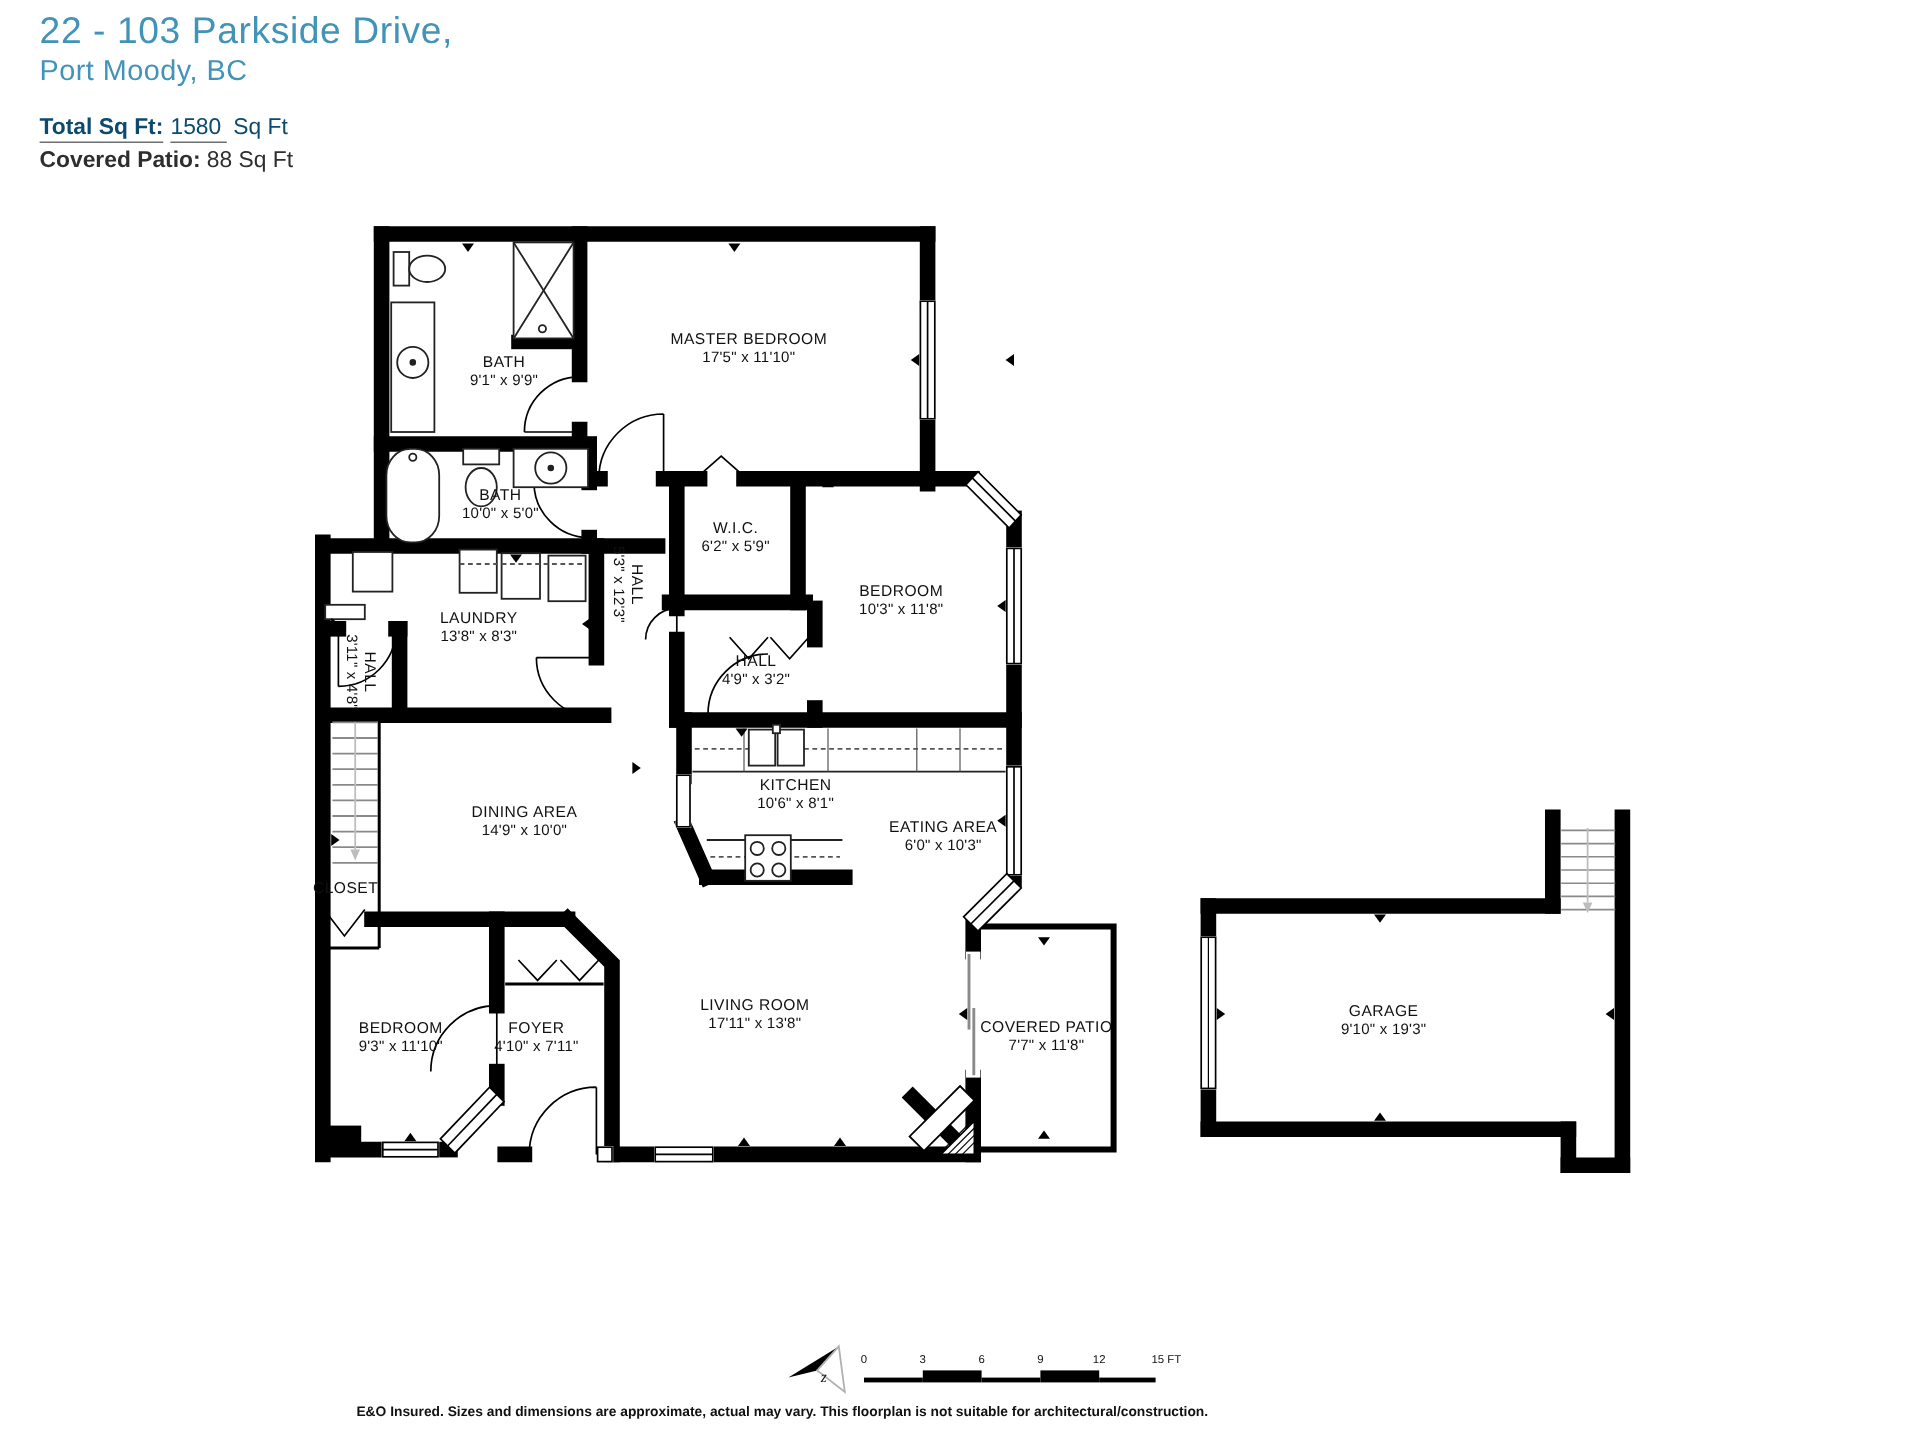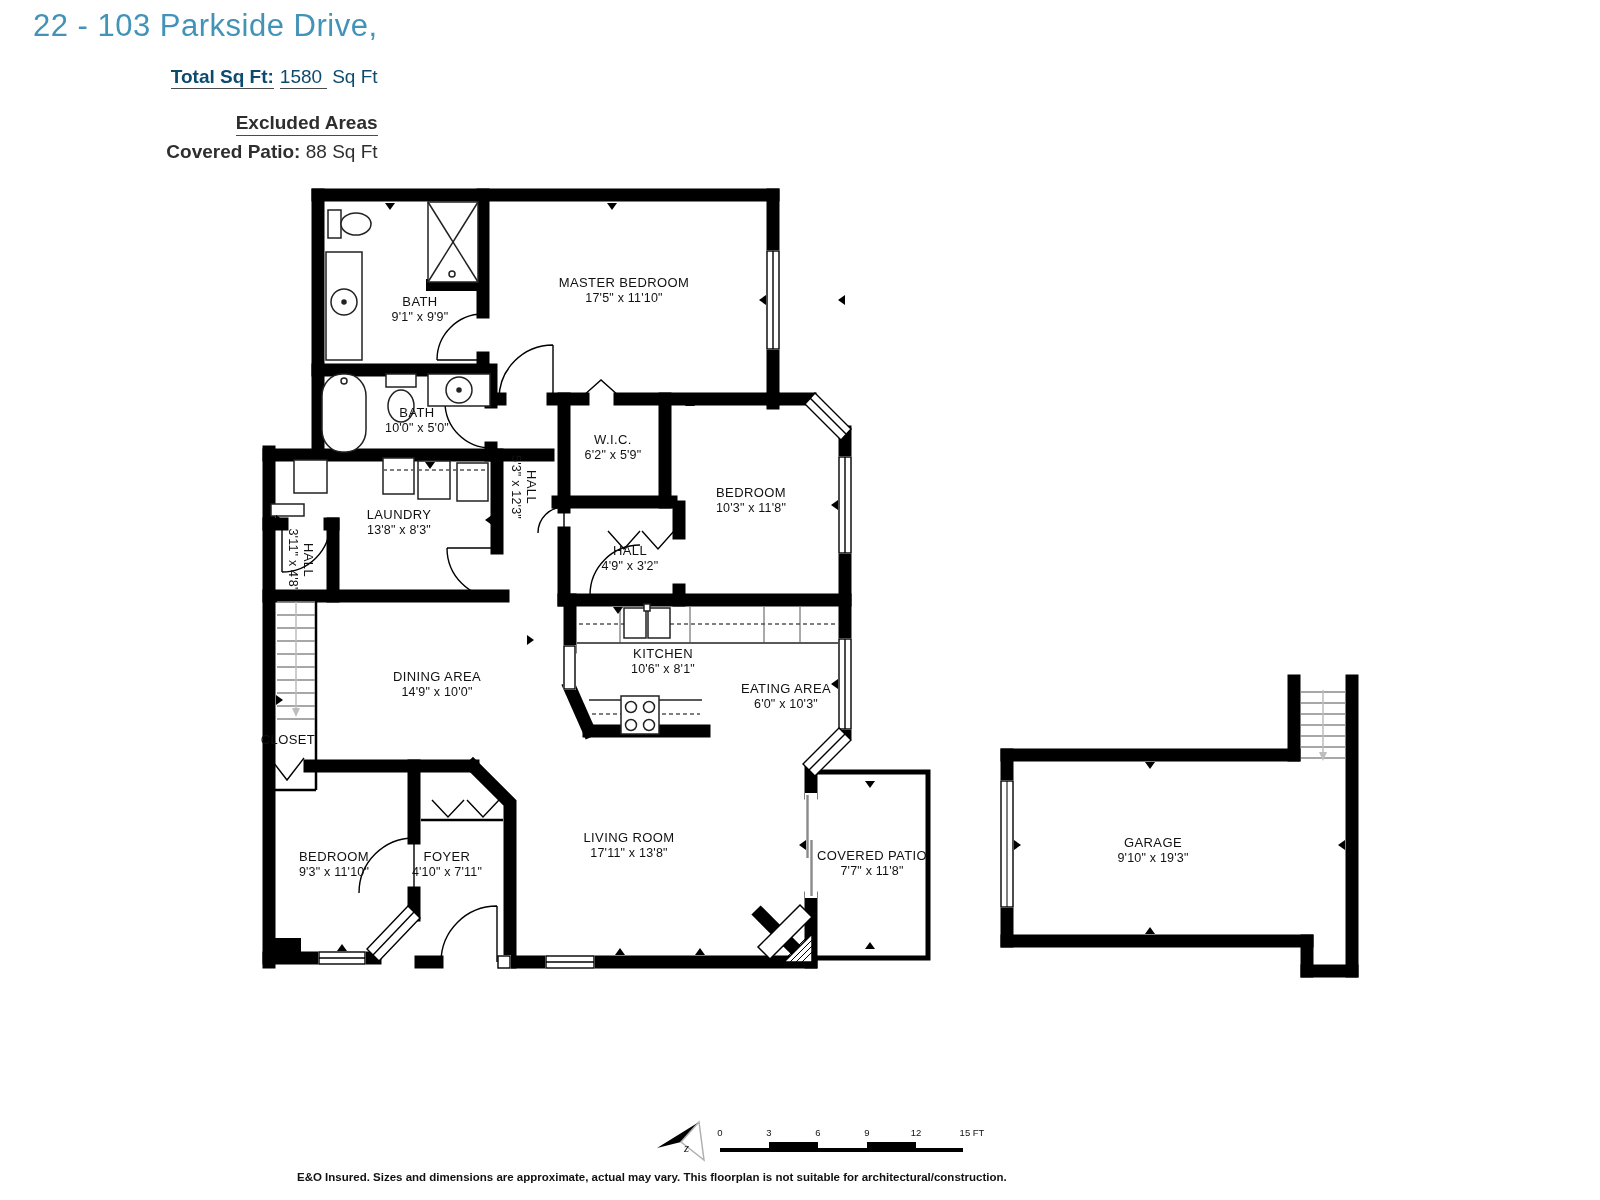--- a/index.html
+++ b/index.html
@@ -1,18 +1,18 @@
 <!DOCTYPE html>
 <html><head>
 <meta charset="utf-8">
 <style>
   html,body{margin:0;padding:0;background:#fff;}
   .page{position:relative;width:1600px;height:1200px;background:#ffffff;
         font-family:"Liberation Sans",sans-serif;overflow:hidden;}
-  .header{position:absolute;left:33px;top:8px;color:#333;text-align:right;}
+  .header{position:absolute;left:33px;top:8px;color:#333;}
   .addr1{font-size:31px;letter-spacing:.5px;color:#4293b8;font-weight:400;}
   .addr2{font-size:24px;letter-spacing:.4px;color:#4293b8;margin-top:2px;}
   .total{margin-top:22px;font-size:19px;color:#0c4a6e;}
   .b{font-weight:bold;}
   .u{border-bottom:1.6px solid #4a4a4a;padding-bottom:1px;}
   .sp{margin-left:6px;padding-right:5px;}
   .unit{margin-left:5px;}
   .excl-title{display:inline-block;margin-top:24px;font-size:19px;color:#2e2e2e;}
   .excl-item{font-size:19px;color:#2e2e2e;margin-top:4px;line-height:1.3;}
   .footer{position:absolute;left:297px;width:800px;top:1170px;text-align:left;
@@ -23,22 +23,22 @@
   .tick-label{font:9.5px "Liberation Sans",sans-serif;text-anchor:middle;}
   .compass-letter{font:italic 13px "Liberation Serif",serif;}
 </style>
 </head>
 <body>
 
 <div class="page">
 
   <div class="header">
     <div class="addr1">22 - 103 Parkside Drive,</div>
+    <div class="addr2">Port Moody, BC</div>
     <div class="total"><span class="b u">Total Sq Ft:</span><span class="u sp">1580</span><span class="unit">Sq Ft</span></div>
-    <div><span class="excl-title b u">Excluded Areas</span></div>
     <div class="excl-item"><span class="b">Covered Patio:</span> <span>88 Sq Ft</span></div>
   </div>
 
   <svg width="1600" height="1200" viewBox="0 0 1600 1200" style="position:absolute;left:0;top:0;">
 
     <g stroke="#000" stroke-width="13" stroke-linecap="square" fill="none">
       <line x1="318" y1="195" x2="773" y2="195"></line>
       <line x1="318" y1="195" x2="318" y2="455"></line>
       <line x1="269" y1="452" x2="269" y2="962"></line>
       <line x1="269" y1="455" x2="548" y2="455"></line>

